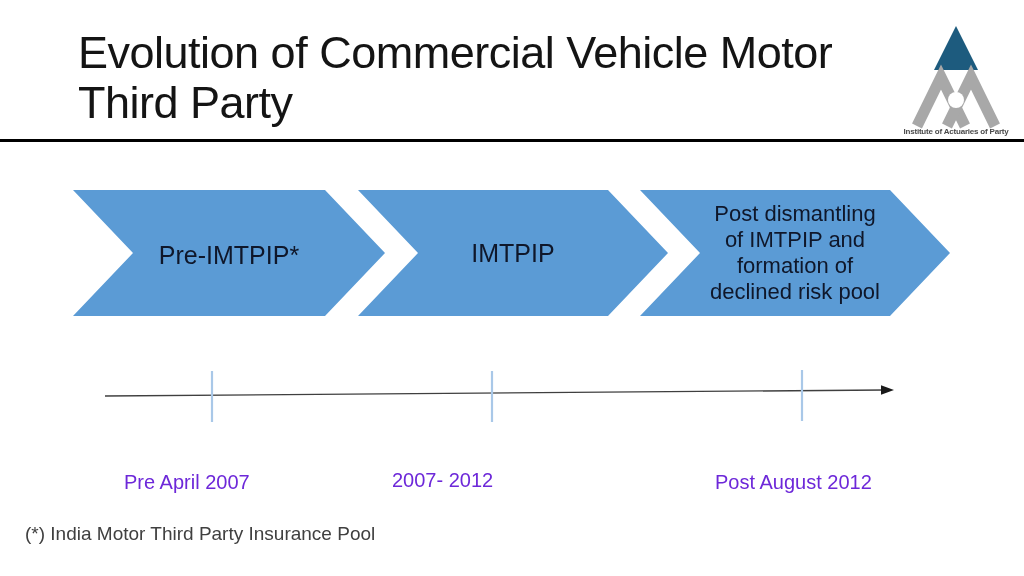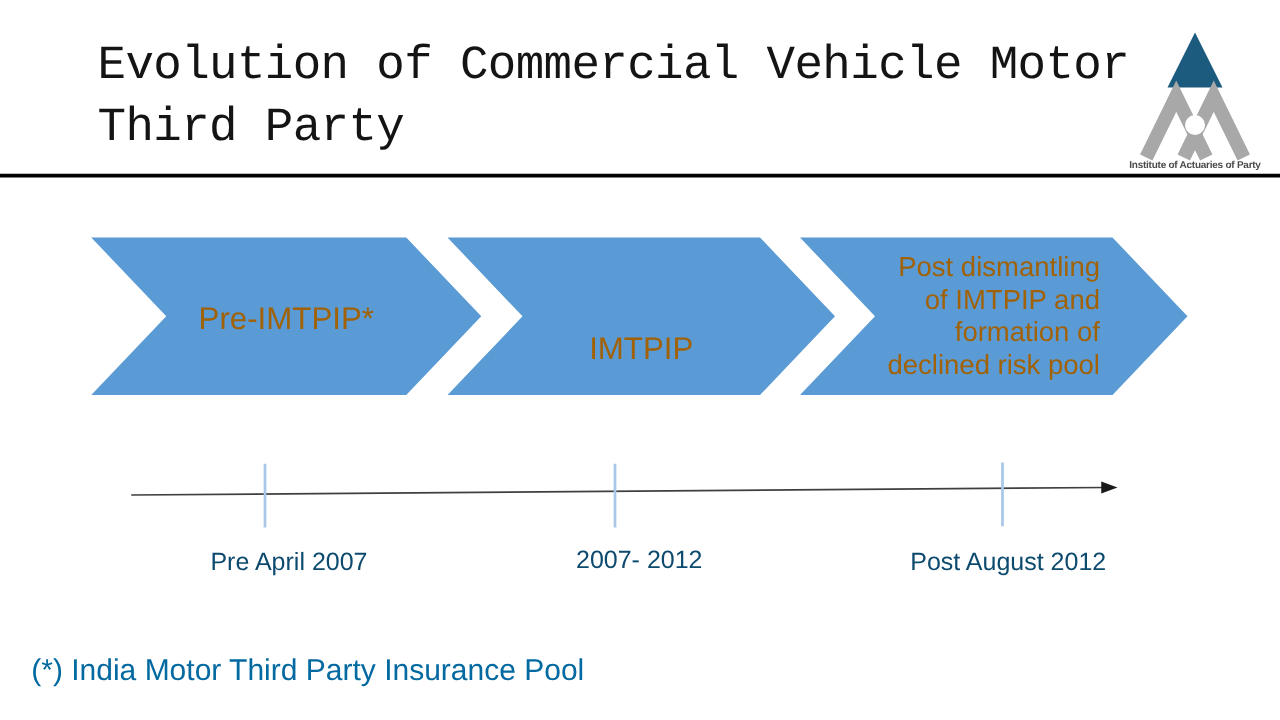--- a/index.html
+++ b/index.html
@@ -6,56 +6,56 @@
   .slide{
     position:relative;
     width:1024px;height:576px;
     background:#ffffff;
     overflow:hidden;
     font-family:"Liberation Sans", sans-serif;
   }
   
   .title{
     position:absolute;left:78px;top:28px;width:840px;
-    font-size:38px;line-height:50px;color:#141414;
-    letter-spacing:-0.5px;font-weight:400;font-family:Liberation Mono, monospace;
+    font-size:45px;line-height:50px;color:#141414;
+    letter-spacing:-0.5px;font-weight:400;
   }
   .rule{
     position:absolute;left:0;top:139px;width:1024px;height:3px;
     background:#000000;
   }
   
   .logo-svg{position:absolute;left:898px;top:20px;}
   .logo-caption{
     position:absolute;left:891px;top:127px;width:130px;
     text-align:center;font-size:8px;font-weight:600;color:#4a4a4a;
     letter-spacing:-0.2px;
   }
   
   .chevron-svg{position:absolute;left:0;top:0;}
   .chev-label{
     position:absolute;display:flex;align-items:center;justify-content:center;
-    color:#a16207;text-align:right;
+    color:#0f172a;text-align:center;
   }
   .chev-label.c1{left:73px;top:190px;width:312px;height:130px;font-size:25px;}
-  .chev-label.c2{left:358px;top:190px;width:310px;height:126px;font-size:25px;margin-top:26px;}
+  .chev-label.c2{left:358px;top:190px;width:310px;height:126px;font-size:25px;}
   .chev-label.c3{left:640px;top:190px;width:310px;height:126px;font-size:22px;line-height:26px;white-space:pre-line;}
   
   .timeline-svg{position:absolute;left:0;top:0;}
   .tl-label{
-    position:absolute;width:170px;text-align:right;
-    font-size:20px;color:#0c4a6e;
+    position:absolute;width:170px;text-align:left;
+    font-size:20px;color:#6d28d9;margin-top:32px;
   }
   .tl-label.l1{left:124px;top:439px;}
   .tl-label.l2{left:392px;top:437px;}
   .tl-label.l3{left:715px;top:439px;}
   
   .footnote{
     position:absolute;left:25px;top:523px;
-    font-size:24px;color:#0369a1;
+    font-size:19px;color:#404040;
   }
 </style>
 </head>
 <body>
 
 <div class="slide">
 
   <div class="title">Evolution of Commercial Vehicle Motor Third Party</div>
 
   <svg class="logo-svg" width="120" height="110" viewBox="898 20 120 110">

